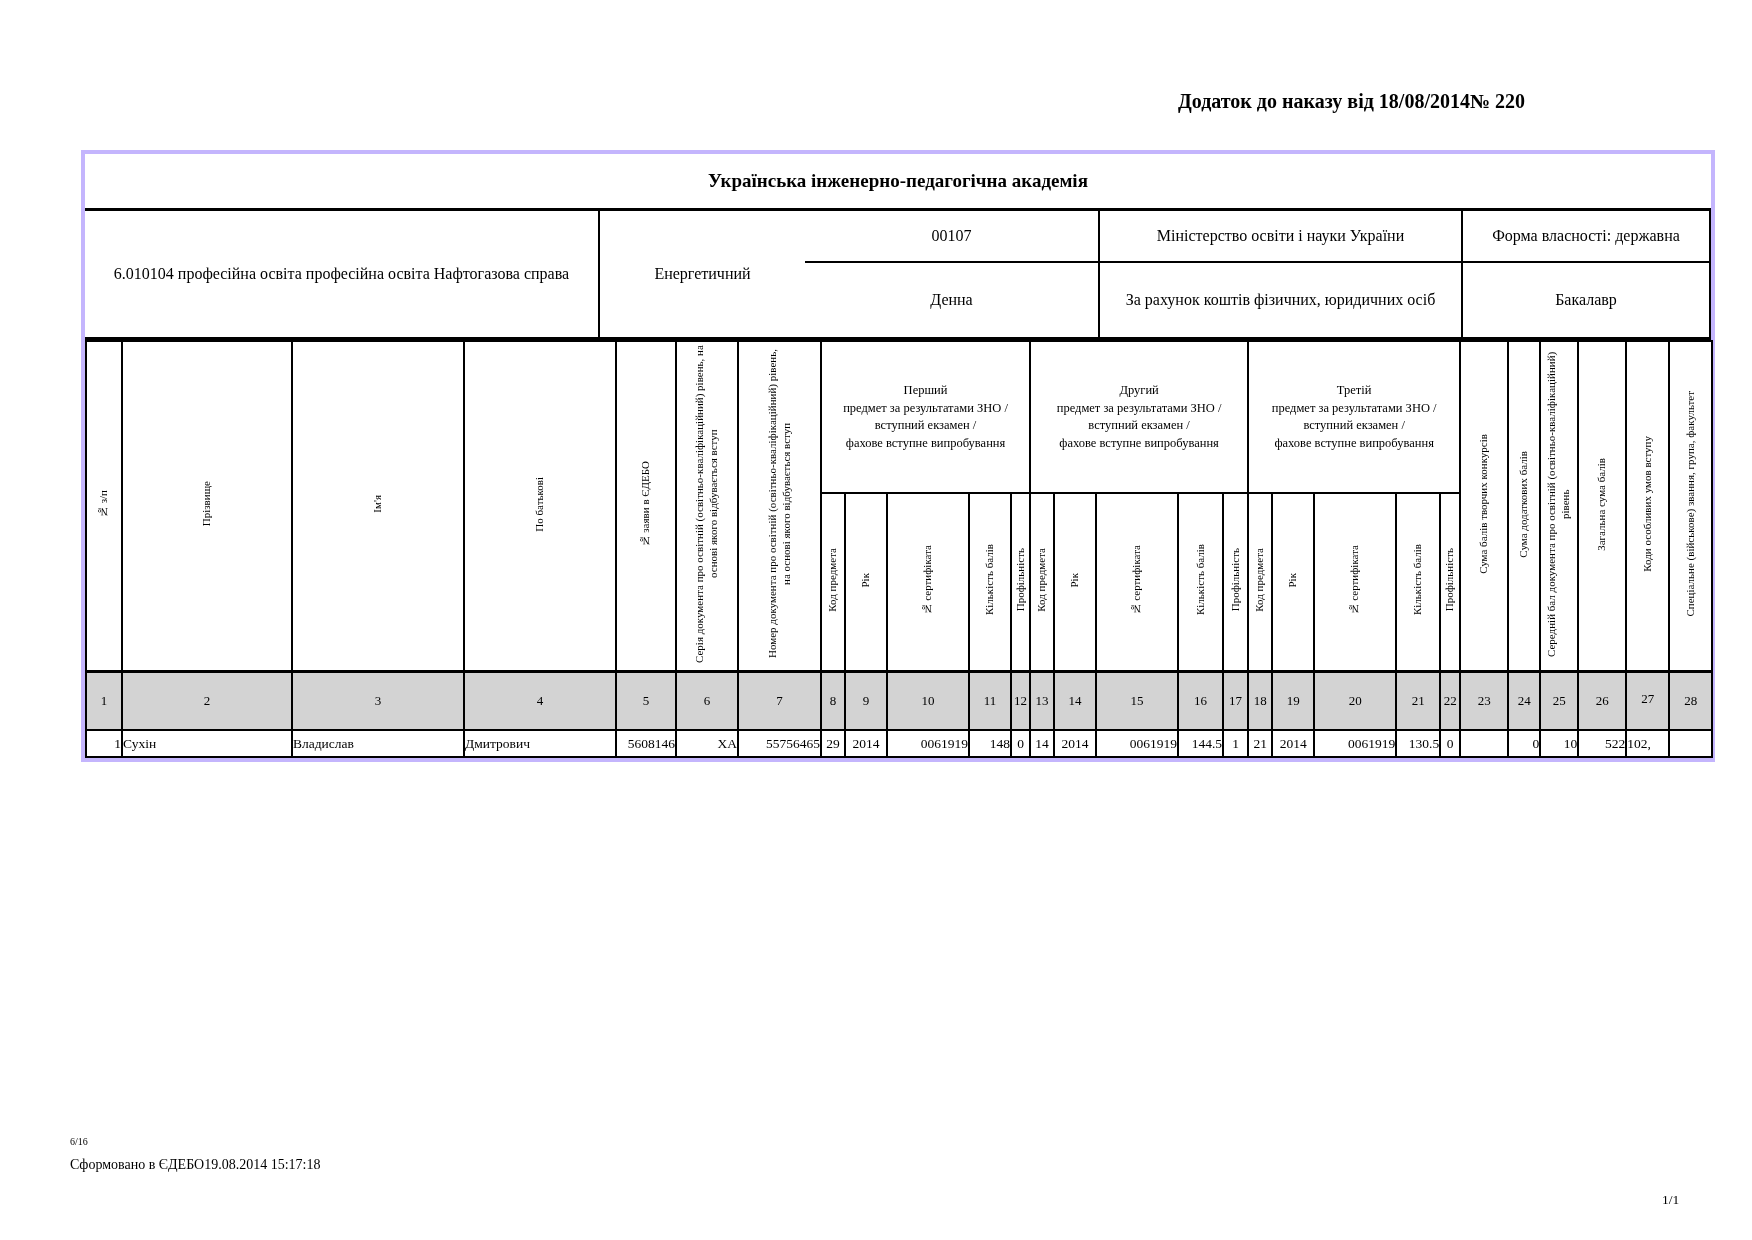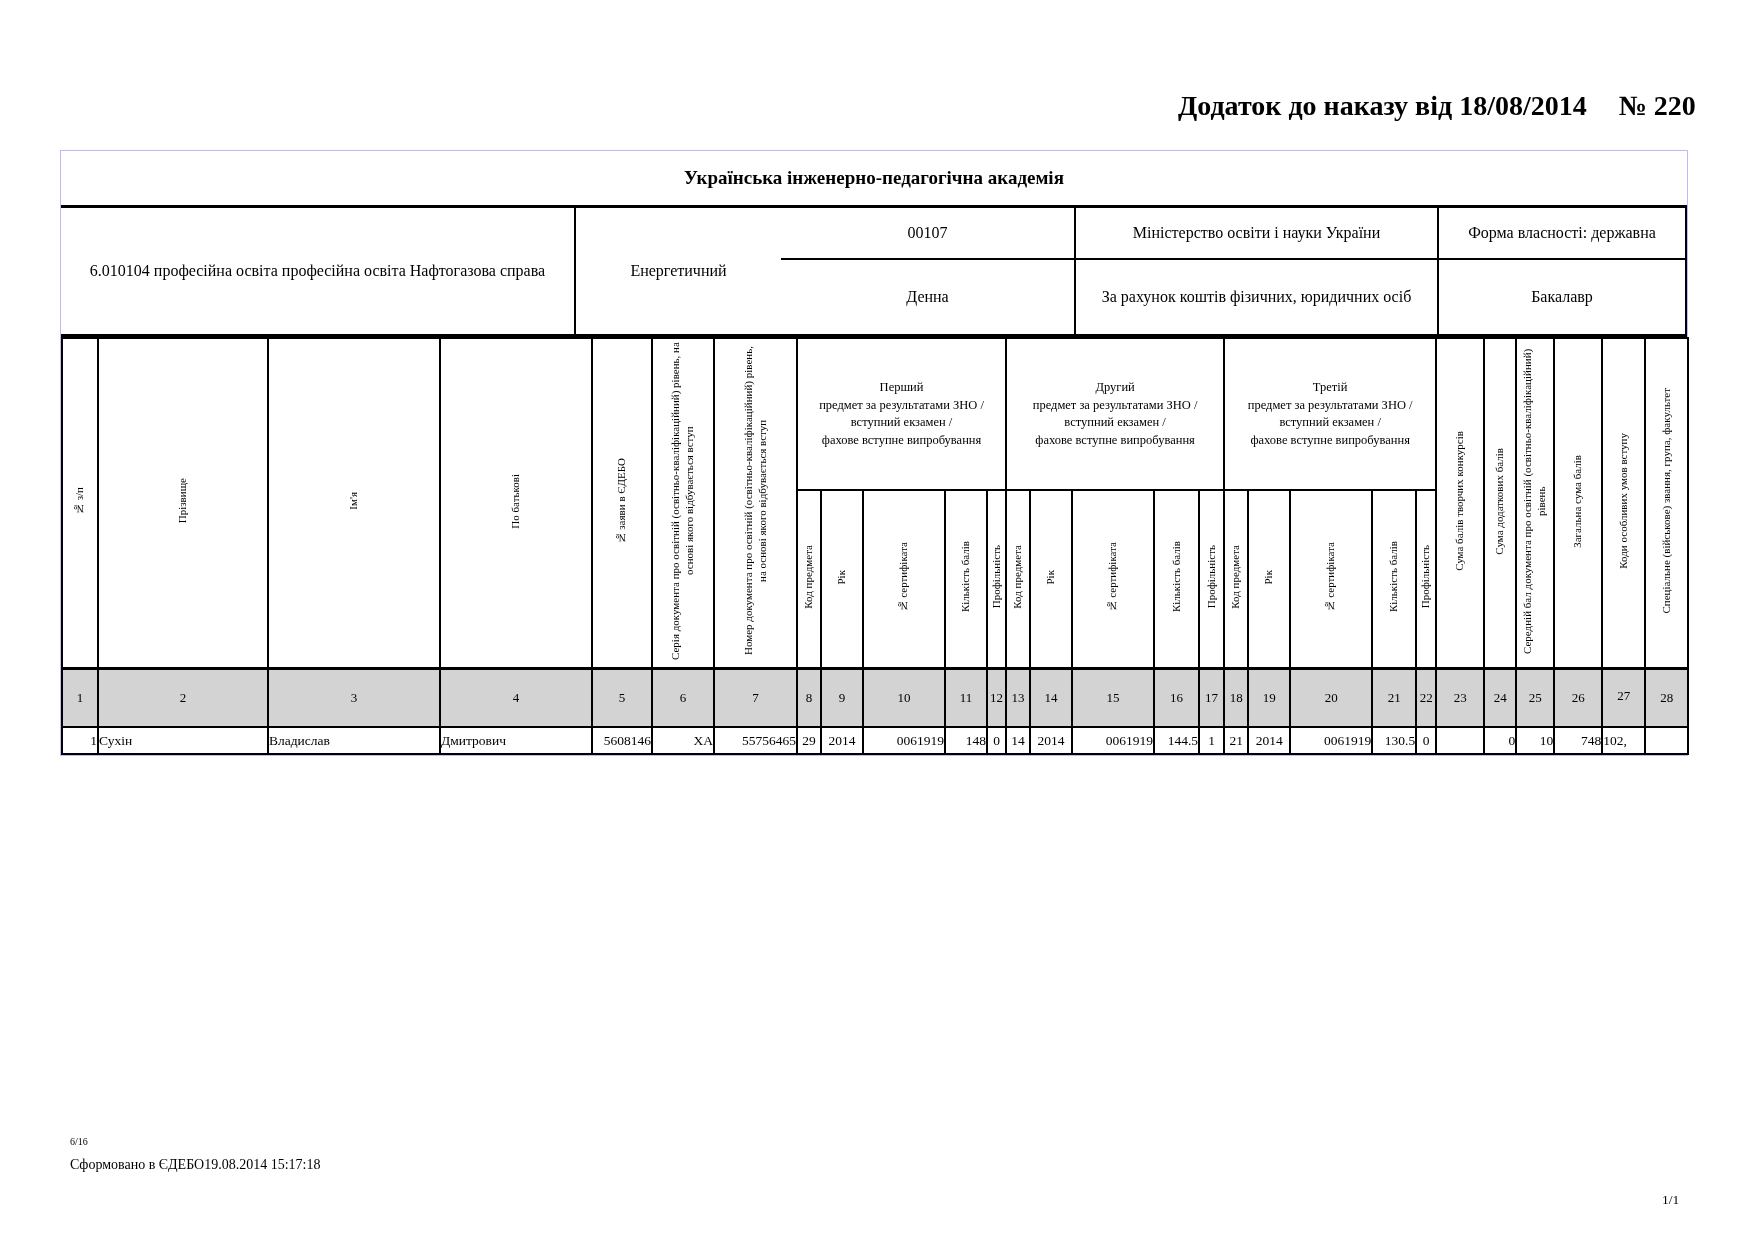--- a/index.html
+++ b/index.html
@@ -3,27 +3,27 @@
 <meta charset="utf-8">
 <style>
   html,body{margin:0;padding:0;}
   body{
     width:1752px;height:1240px;background:#ffffff;position:relative;
     font-family:"Liberation Serif","DejaVu Serif",serif;color:#000;overflow:hidden;
   }
   
   .doc-ref{
     position:absolute;left:1178px;top:90px;width:382px;
-    display:flex;justify-content:space-between;
-    font-weight:bold;font-size:28px;white-space:nowrap;gap:32px;
+    display:flex;justify-content:flex-start;
+    font-weight:bold;font-size:20px;white-space:nowrap;
   }
   
   .doc-table{
-    position:absolute;left:60px;top:150px;width:1626px;
-    border:1px solid #c4b5fd;box-sizing:content-box;
+    position:absolute;left:81px;top:150px;width:1626px;
+    border:4px solid #c4b5fd;box-sizing:content-box;
   }
   .tbl-title{
     height:54px;border-bottom:3px solid #000;
     display:flex;align-items:center;justify-content:center;
     font-weight:bold;font-size:19px;
   }
   
   .bc-grid{
     display:grid;
     grid-template-columns:515px 205px 295px 363px auto;
@@ -217,21 +217,21 @@
       <td class="ar">144.5</td>
       <td class="ac">1</td>
       <td class="ac">21</td>
       <td class="ac">2014</td>
       <td class="ar">0061919</td>
       <td class="ar">130.5</td>
       <td class="ac">0</td>
       <td class="ar"></td>
       <td class="ar">0</td>
       <td class="ar">10</td>
-      <td class="ar">748</td>
+      <td class="ar">522</td>
       <td class="al">102,</td>
       <td class="al"></td>
     </tr>
   </tbody>
     </table>
 </div>
 
 <div class="footer1">
   <span>Сформовано в ЄДЕБО</span><span class="ts">19.08.2014 15:17:18</span>
 </div>

